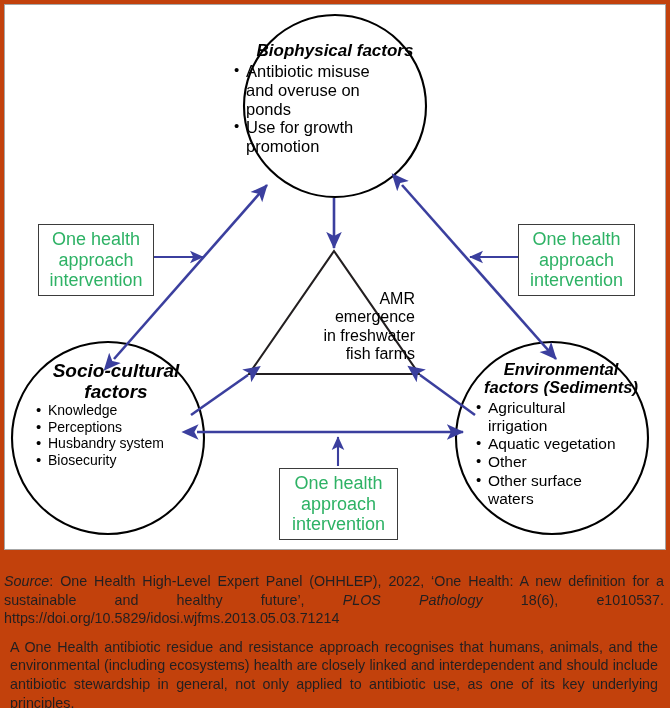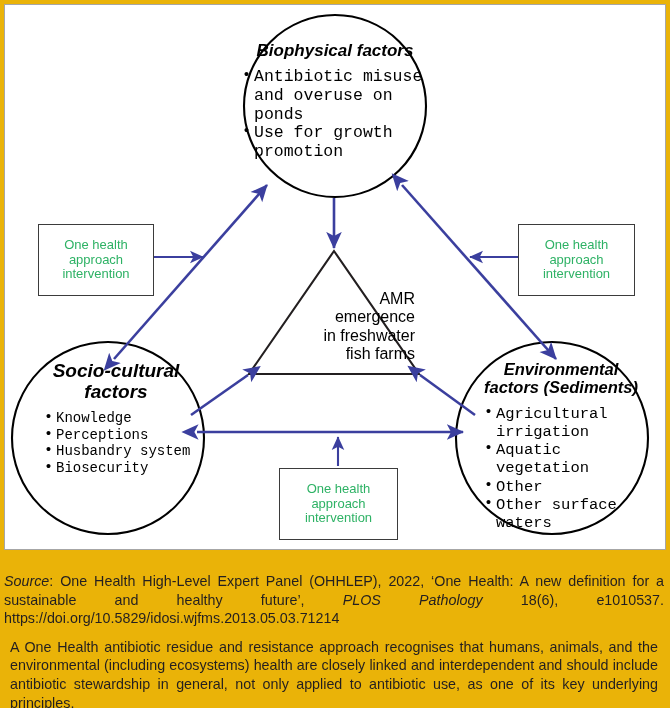--- a/index.html
+++ b/index.html
@@ -14,21 +14,21 @@
     height: 708px;
     font-family: "Liberation Sans", sans-serif;
     color: #231f20;
     overflow: hidden;
   }
 
   #page {
     position: relative;
     width: 670px;
     height: 708px;
-    background: #eab308;
+    background: #c2410c;
   }
 
   
   #figure-frame {
     position: absolute;
     left: 4px;
     top: 4px;
     width: 662px;
     height: 546px;
     border: 1px solid #a6a6a6;
@@ -51,23 +51,22 @@
     color: #000000;
   }
   .node-title {
     font-weight: bold;
     font-style: italic;
     text-align: center;
     white-space: pre-line;
   }
   .node-list {
     list-style: none;
-    margin: 8px;
+    margin: 0;
     padding: 0;
-    font-family: Liberation Mono, monospace;
   }
   .node-list li {
     position: relative;
     padding-left: 13px;
     white-space: pre-line;
   }
   .node-list li::before {
     content: "\2022";
     position: absolute;
     left: 1px;
@@ -118,21 +117,21 @@
     color: #000000;
     white-space: pre-line;
   }
 
   
   .intervention-box {
     position: absolute;
     border: 1.5px solid #3b3b3b;
     background: #ffffff;
     color: #2eb265;
-    font-size: 13px;
+    font-size: 18px;
     line-height: 1.14;
     text-align: center;
     display: flex;
     align-items: center;
     justify-content: center;
     white-space: pre-line;
     padding: 14px 4px;
   }
   #intervention-left  { left: 33px;  top: 219px; width: 116px; height: 72px; }
   #intervention-right { left: 513px; top: 219px; width: 117px; height: 72px; }

